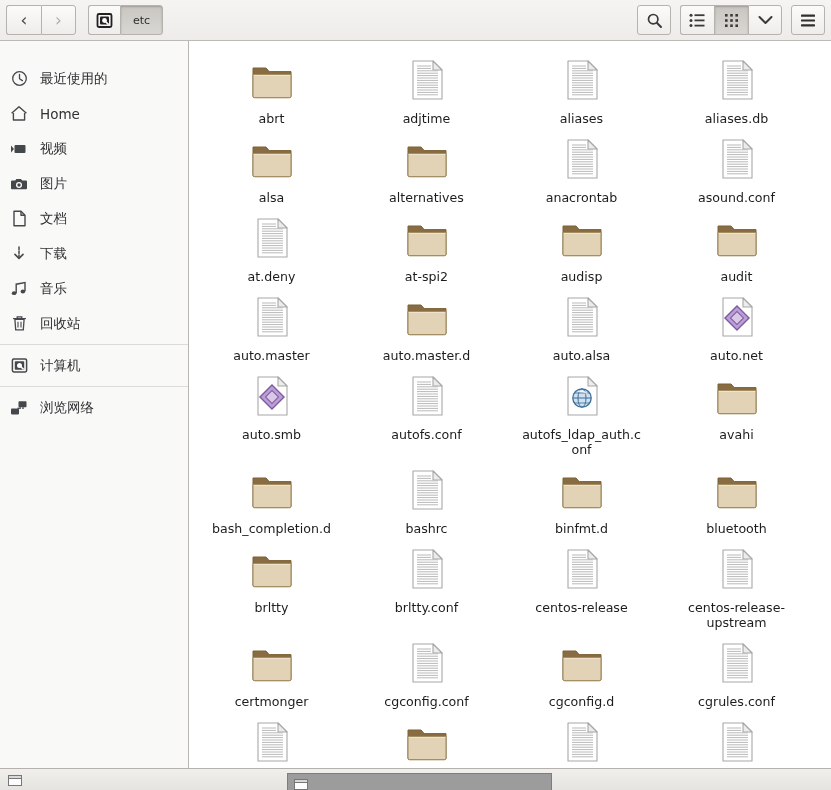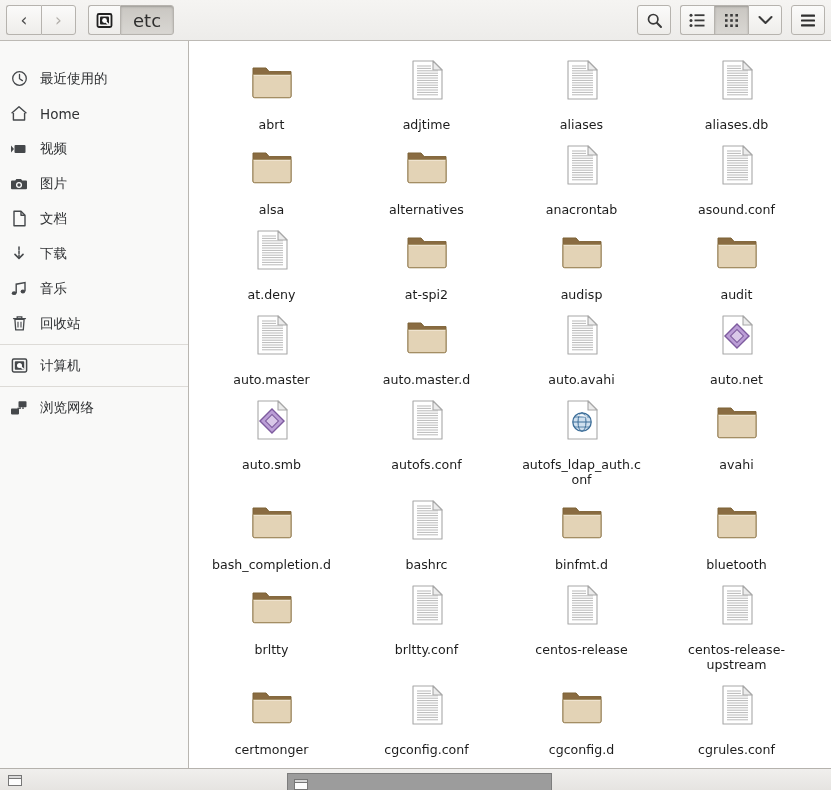--- a/index.html
+++ b/index.html
@@ -32,21 +32,21 @@
   .grp .btn:last-child { border-top-right-radius: 3px; border-bottom-right-radius: 3px; border-right-width: 1px; }
   .btn.pressed {
     background: linear-gradient(to bottom,#c9c6c1 0%,#d9d7d3 100%);
     box-shadow: inset 0 1px 2px rgba(0,0,0,.22);
   }
   .btn.nav { width: 35px; }
   .arrow { font-size: 17px; line-height: 1; color: #4a4a4a; font-family: "DejaVu Sans", sans-serif;}
   .arrow.dim { color: #b3b0ab; }
   .crumb-icon { width: 32px; }
   .crumb-text {
-    padding: 8px 12px; font-size: 18px; color: #2e2e2e;
+    padding: 8px 12px; font-size: 11px; color: #2e2e2e;
     font-family: "DejaVu Sans", "Liberation Sans", sans-serif;
   }
   .tb-right { margin-left: auto; display: flex; gap: 9px; align-items: center; }
   .btn.sq { width: 34px; }
 
   
   svg { display: block; }
 
   
   .body { flex: 1; display: flex; min-height: 0; position: relative; }
@@ -78,21 +78,21 @@
     justify-content: start;
     padding-left: 5px;
   }
   .cell {
     width: 155px; padding-top: 9px;
     display: flex; flex-direction: column; align-items: center;
     cursor: pointer;
   }
   .icon-box { width: 48px; height: 48px; position: relative; }
   .cap {
-    margin-top: 13px; font-size: 12.6px; color: #1d1d1d;
+    margin-top: 7px; font-size: 12.6px; color: #1d1d1d;
     text-align: center; line-height: 15px; width: 120px;
     word-wrap: break-word; overflow-wrap: break-word;
     font-family: "DejaVu Sans", "Liberation Sans", sans-serif;
   }
 
   
   .panel {
     position: absolute; left: 0; bottom: 0; width: 831px; height: 22px;
     background: linear-gradient(to bottom,#f0efed 0%,#e6e4e1 100%);
     border-top: 1px solid #b5b2ad;
@@ -549,21 +549,21 @@
                 <path d="M14 21.999999999999996 H35" stroke="#b9b9b9" stroke-width="1"></path>
                 <path d="M14 24.399999999999995 H35" stroke="#b9b9b9" stroke-width="1"></path>
                 <path d="M14 26.799999999999994 H35" stroke="#b9b9b9" stroke-width="1"></path>
                 <path d="M14 29.199999999999992 H35" stroke="#b9b9b9" stroke-width="1"></path>
                 <path d="M14 31.59999999999999 H35" stroke="#b9b9b9" stroke-width="1"></path>
                 <path d="M14 33.99999999999999 H35" stroke="#b9b9b9" stroke-width="1"></path>
                 <path d="M14 36.39999999999999 H35" stroke="#b9b9b9" stroke-width="1"></path>
                 <path d="M14 38.79999999999999 H35" stroke="#b9b9b9" stroke-width="1"></path>
               </svg>
             </div>
-            <div class="cap">auto.avahi</div>
+            <div class="cap">auto.alsa</div>
           </div>
           <div class="cell">
             <div class="icon-box">
               <svg width="48" height="48" viewBox="0 0 48 48">
                 <path d="M10 5 h20 l9 9 v29 H10 Z" fill="#ffffff" stroke="#a8a8a8" stroke-width="1.1" stroke-linejoin="round"></path>
                 <path d="M30 5 v9 h9 Z" fill="#ececec" stroke="#a8a8a8" stroke-width="1.1" stroke-linejoin="round"></path>
                 <rect x="11" y="6" width="27" height="36" fill="#fafafa" opacity="0"></rect>
                 <g transform="translate(24,25) rotate(45)">
                   <rect x="-8.5" y="-8.5" width="17" height="17" fill="#bb9ed6" stroke="#7d5b9e" stroke-width="1.4"></rect>
                   <rect x="-4.6" y="-4.6" width="9.2" height="9.2" fill="#d9c8e8" stroke="#7d5b9e" stroke-width="1"></rect>

